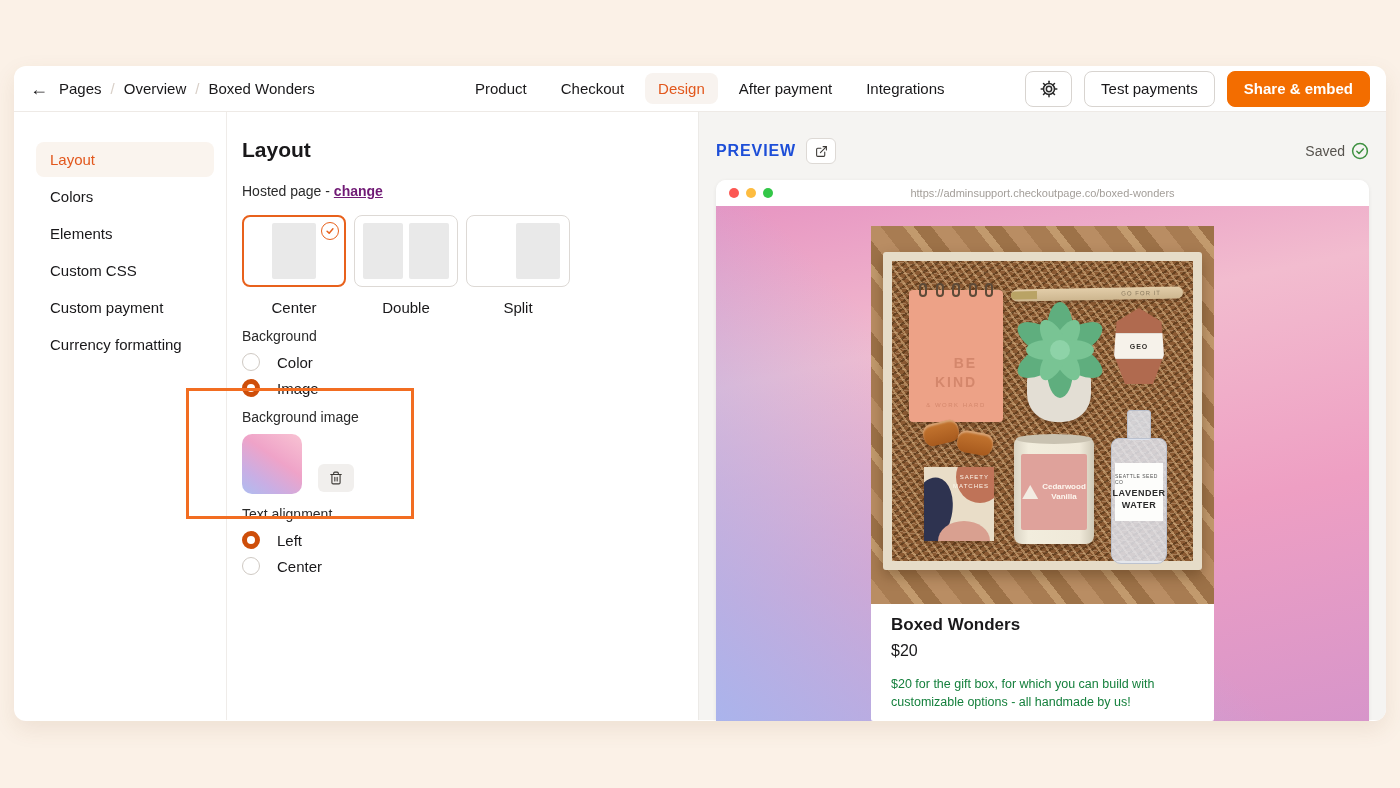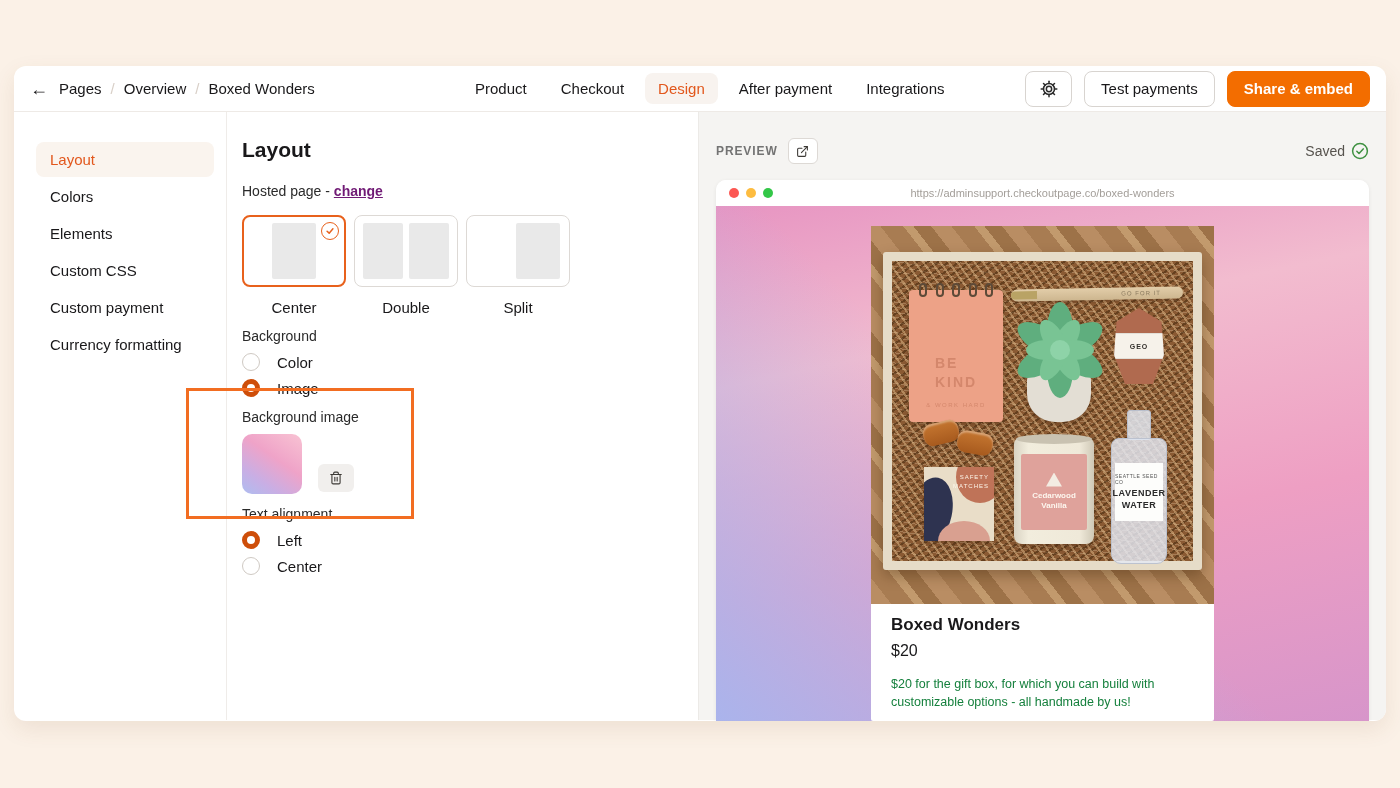--- a/index.html
+++ b/index.html
@@ -56,21 +56,21 @@
            background:linear-gradient(215deg,#f8c3d3 0%,#efa3c8 42%,#c9aee4 74%,#aebdf0 100%); }
   .trash-btn { width:36px; height:28px; background:#f1efed; border-radius:6px; display:flex;
                align-items:center; justify-content:center; cursor:pointer; margin-bottom:2px; }
 
   .annotation { position:absolute; left:172px; top:322px; width:228px; height:131px;
                 border:3px solid #f26d21; z-index:6; pointer-events:none; }
 
   
   .preview { flex:1; background:#f5f4f2; border-left:1px solid #eceae7; padding:26px 17px 0; position:relative; }
   .pv-head { display:flex; align-items:center; gap:10px; }
-  .pv-label { font-size:12px; font-weight:700; letter-spacing:.9px; color:#737373; }
+  .pv-label { font-size:16px; font-weight:700; letter-spacing:.9px; color:#1d4ed8; }
   .ext-btn { width:30px; height:26px; background:#fff; border:1px solid #ddd9d5; border-radius:6px;
              display:flex; align-items:center; justify-content:center; cursor:pointer; }
   .saved { margin-left:auto; display:flex; align-items:center; gap:6px; font-size:14px; color:#57534e; }
 
   .browser { margin-top:16px; background:#fff; border-radius:10px 10px 0 0; height:541px; overflow:hidden;
              box-shadow:0 1px 4px rgba(0,0,0,.07); }
   .b-head { height:26px; display:flex; align-items:center; position:relative; background:#fff; }
   .dots { position:absolute; left:13px; display:flex; gap:7px; }
   .dot { width:10px; height:10px; border-radius:50%; }
   .url { margin:0 auto; font-size:11px; color:#a39e99; }
@@ -93,21 +93,21 @@
     background-image:
       repeating-linear-gradient(55deg, rgba(222,184,135,.50) 0 2px, transparent 2px 7px),
       repeating-linear-gradient(-35deg, rgba(70,42,14,.55) 0 2px, transparent 2px 6px),
       repeating-linear-gradient(10deg, rgba(240,217,181,.28) 0 1px, transparent 1px 5px); }
   .photo-item { position:absolute; }
   .notepad { left:38px; top:64px; width:94px; height:132px; background:#eda287; border-radius:4px;
              box-shadow:0 2px 5px rgba(60,30,10,.35); display:flex; flex-direction:column;
              align-items:center; justify-content:flex-end; padding-bottom:14px; }
   .spiral { position:absolute; top:-7px; left:10px; right:10px; display:flex; justify-content:space-between; }
   .loop { width:8px; height:14px; border:2px solid #5d4a38; border-radius:5px; background:transparent; }
-  .np-big { font-size:14px; font-weight:700; letter-spacing:2px; color:#d4876c; line-height:1.35; text-align:left; }
+  .np-big { font-size:14px; font-weight:700; letter-spacing:2px; color:#d4876c; line-height:1.35; text-align:right; }
   .np-small { font-size:6px; letter-spacing:1.5px; color:#d4876c; margin-top:10px; }
   .pen { left:140px; top:62px; width:172px; height:12px; background:linear-gradient(#e2cda9,#cdb68f);
          border-radius:6px; transform:rotate(-1deg); display:flex; align-items:center; box-shadow:0 2px 3px rgba(60,30,10,.3); }
   .pen-tip { width:26px; height:8px; background:#b9a365; border-radius:4px 0 0 4px; margin-right:auto; }
   .pen-label { font-size:6px; letter-spacing:1px; color:#8a7a5f; margin-right:22px; }
   .pot { left:156px; top:148px; width:64px; height:48px; background:#e3ded4; border-radius:6px 6px 28px 28px;
          box-shadow:0 3px 5px rgba(60,30,10,.3); }
   .succ { left:126px; top:66px; }
   .soap { left:243px; top:82px; width:50px; height:76px; background:#b06a4f;
           clip-path:polygon(50% 0,95% 18%,100% 62%,78% 100%,22% 100%,0 62%,5% 18%);
@@ -121,21 +121,21 @@
   .matches { left:53px; top:241px; width:70px; height:74px; background:#e9ddc8; overflow:hidden;
              box-shadow:0 2px 5px rgba(60,30,10,.35); }
   .m-navy { position:absolute; left:-14px; top:10px; width:42px; height:70px; background:#2e3350; border-radius:50%; transform:rotate(12deg); }
   .m-terra { position:absolute; right:-10px; top:-16px; width:48px; height:52px; background:#bf7358; border-radius:50%; }
   .m-pink { position:absolute; left:14px; bottom:-20px; width:52px; height:40px; background:#d9a090; border-radius:50%; }
   .m-text { position:absolute; right:5px; top:6px; font-size:6px; letter-spacing:1px; color:#fdf6ea; text-align:right; line-height:1.5; }
   .candle { left:143px; top:212px; width:80px; height:106px; background:linear-gradient(90deg,#d9d3c3,#f2eddd 18%,#efe9d9 82%,#cfc8b6);
             border-radius:6px 6px 8px 8px; box-shadow:0 3px 6px rgba(60,30,10,.35); }
   .candle-rim { position:absolute; top:-4px; left:2px; right:2px; height:10px; background:#c9c2b1; border-radius:50%; }
   .candle-label { position:absolute; left:7px; top:16px; right:7px; bottom:14px; background:#dfa29b; border-radius:2px;
-                  display:flex; flex-direction:column; align-items:center; justify-content:center; gap:4px; }
+                  display:flex; flex-direction:row; align-items:center; justify-content:center; gap:4px; }
   .candle-logo { width:16px; height:14px; background:#f3ece2; clip-path:polygon(50% 0,100% 100%,0 100%); }
   .candle-name { font-size:8px; font-weight:700; color:#fdf6ee; text-align:center; line-height:1.3; }
   .spray { left:240px; top:184px; width:56px; height:154px; }
   .spray-cap { position:absolute; left:16px; top:0; width:24px; height:30px; background:rgba(225,230,240,.85);
                border:1px solid #b9bfcc; border-radius:3px; }
   .spray-body { position:absolute; left:0; top:28px; width:56px; height:126px; background:rgba(228,233,244,.82);
                 border:1px solid #bcc2cf; border-radius:8px 8px 10px 10px; overflow:hidden; }
   .spray-label { position:absolute; left:3px; top:24px; right:3px; height:58px; background:#fdfdfb;
                  display:flex; flex-direction:column; align-items:center; justify-content:center; gap:3px; }
   .spray-brand { font-size:5px; letter-spacing:.5px; color:#555; }

